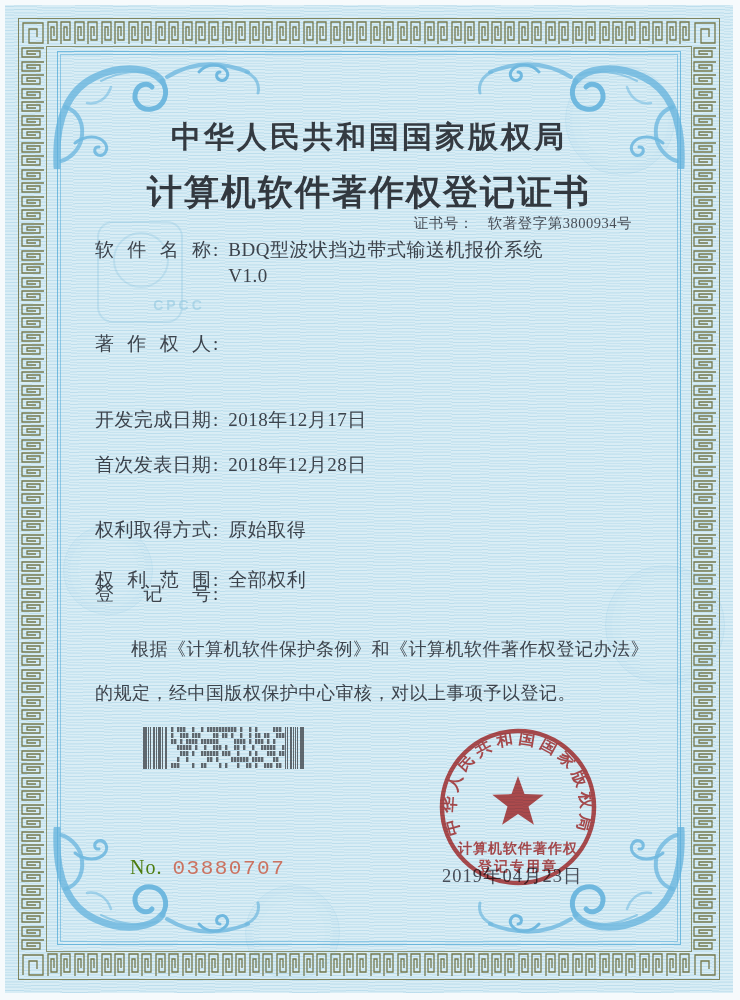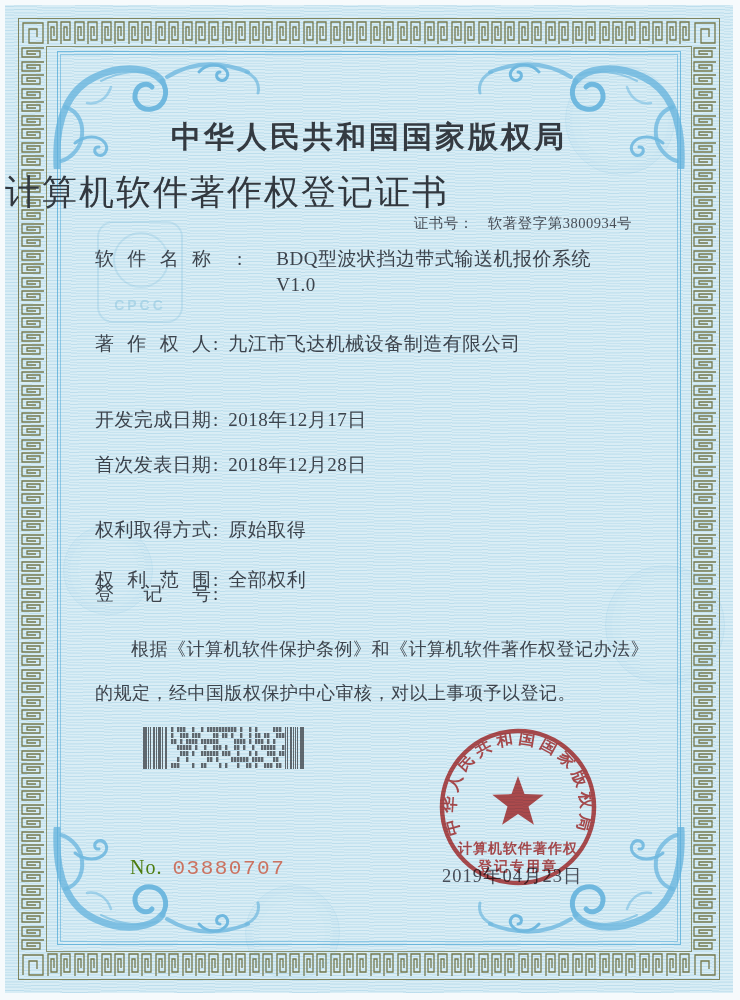--- a/index.html
+++ b/index.html
@@ -34,39 +34,39 @@
   
   .corner{position:absolute;width:212px;height:122px;color:var(--ornament_blue);opacity:.85;}
   .corner.tl{left:46px;top:42px;} .corner.tr{right:46px;top:42px;transform:scaleX(-1);}
   .corner.bl{left:46px;bottom:44px;transform:scaleY(-1);}
   .corner.br{right:46px;bottom:44px;transform:scale(-1,-1);}
   
   .rosette{position:absolute;border-radius:50%;border:1px solid rgba(110,180,215,.6);
     box-shadow:inset 0 0 0 6px rgba(110,180,215,.12), inset 0 0 0 14px rgba(110,180,215,.10);opacity:.25;}
   
   .cpcc{position:absolute;left:92px;top:216px;width:86px;height:102px;border-radius:16px;
-    border:2px solid rgba(120,185,215,.45);opacity:.55;}
+    border:2px solid rgba(120,185,215,.45);opacity:.55;padding-left:39px;}
   .cpcc .circ{position:absolute;left:14px;top:9px;width:56px;height:56px;border-radius:50%;
     border:2px solid rgba(120,185,215,.45);}
   .cpcc .txt{position:absolute;bottom:8px;width:100%;text-align:center;
     font-family:"Liberation Sans",sans-serif;font-size:14px;letter-spacing:3px;
     color:rgba(120,185,215,.75);font-weight:bold;}
   
   .authority{position:absolute;top:112px;width:100%;text-align:center;font-size:30px;
     font-weight:bold;letter-spacing:3px;color:#343a41;}
-  .cert-title{position:absolute;top:164px;width:100%;font-size:35px;
-    font-weight:normal;letter-spacing:2px;color:#32383f;}
+  .cert-title{position:absolute;top:164px;width:100%;text-align:center;font-size:35px;
+    font-weight:bold;letter-spacing:2px;color:#32383f;}
   .certno{position:absolute;top:209px;right:101px;font-size:14.5px;letter-spacing:.5px;color:#474e57;}
   .certno .gap{display:inline-block;width:14px;}
   
   .row{position:absolute;left:90px;display:flex;align-items:flex-start;font-size:19px;line-height:26px;}
   .lbl{width:116px;text-align:justify;text-align-last:justify;letter-spacing:0;}
   .colon{margin:0 4px 0 2px;}
   .val{margin-left:6px;letter-spacing:.5px;}
-  .r-name{top:241px;gap:24px;} .r-owner{top:326px;} .r-dev{top:402px;} .r-pub{top:447px;}
+  .r-name{top:232px;} .r-owner{top:326px;} .r-dev{top:402px;} .r-pub{top:447px;}
   .r-acq{top:512px;} .r-scope{top:533px;margin-top:29px;} .r-reg{top:576px;}
   .statement{position:absolute;left:90px;top:622px;width:562px;font-size:18px;line-height:44px;
     text-indent:2em;letter-spacing:.5px;}
   
   .barcode{position:absolute;left:138px;top:722px;width:172px;height:42px;opacity:.85;}
   
   .seal{position:absolute;left:427px;top:716px;width:172px;height:172px;z-index:5;
     mix-blend-mode:multiply;opacity:.92;}
   .seal circle{stroke:var(--seal_red);fill:none;}
   .seal .star{fill:var(--seal_red);}
@@ -869,21 +869,20 @@
     <span class="lbl">软件名称</span>
     <span class="colon">:</span>
     <span class="val">
       <div>BDQ型波状挡边带式输送机报价系统</div>
       <div>V1.0</div>
     </span>
   </div>
   <div class="row r-owner">
     <span class="lbl">著作权人</span>
     <span class="colon">:</span>
-    <span class="val">九江市飞达机械设备制造有限公司</span>
   </div>
   <div class="row r-dev">
     <span class="lbl">开发完成日期</span>
     <span class="colon">:</span>
     <span class="val">2018年12月17日</span>
   </div>
   <div class="row r-pub">
     <span class="lbl">首次发表日期</span>
     <span class="colon">:</span>
     <span class="val">2018年12月28日</span>

